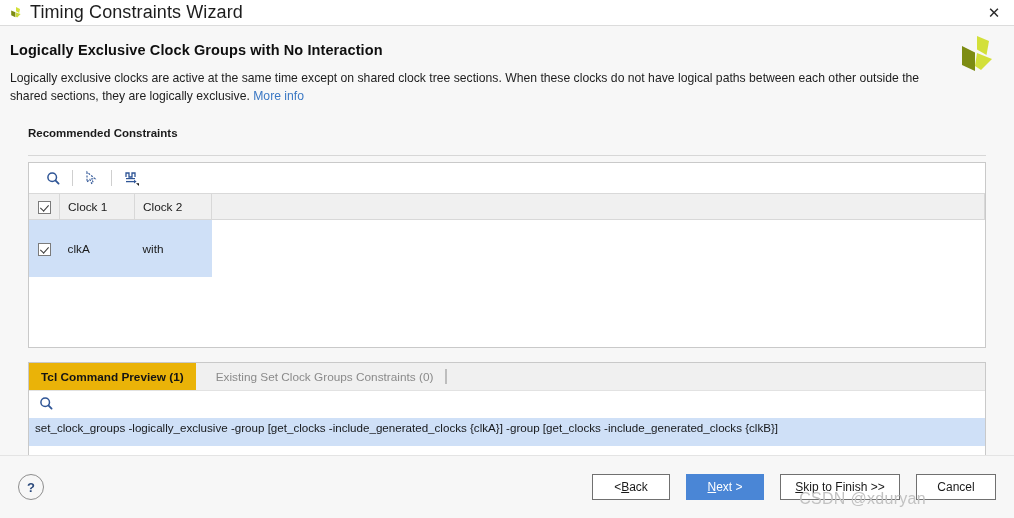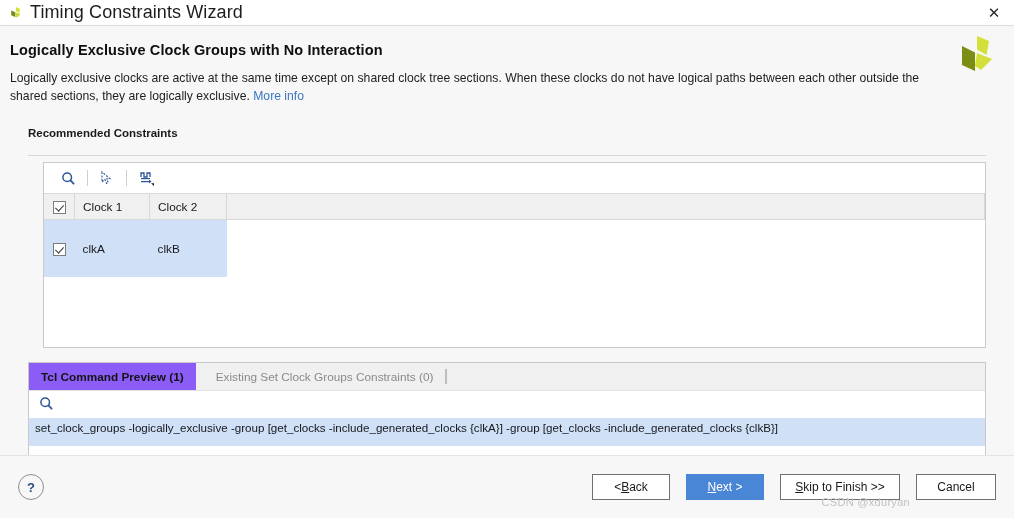--- a/index.html
+++ b/index.html
@@ -97,21 +97,20 @@
   .section-rule {
     height: 1px;
     background: #d7d7d7;
     margin-bottom: 6px;
   }
 
   
   .panel {
     border: 1px solid #c9c9c9;
     background: #ffffff;
-    margin-left: 15px;
   }
   .panel-toolbar {
     height: 30px;
     background: #ffffff;
     display: flex;
     align-items: center;
     padding-left: 10px;
     border-bottom: 1px solid #d9d9d9;
   }
   .tb-item {
@@ -204,21 +203,21 @@
   }
   .tab {
     display: flex;
     align-items: center;
     padding: 0 12px;
     font-size: 11.8px;
     cursor: pointer;
     position: relative;
   }
   .tab.active {
-    background: #8b5cf6;
+    background: #eab308;
     font-weight: bold;
     color: #141414;
   }
   .tab.inactive {
     color: #8a8a8a;
     padding-left: 20px;
   }
   .tab-divider {
     width: 2px;
     background: #bdbdbd;
@@ -294,23 +293,23 @@
     color: #ffffff;
   }
   .btn .mn { text-decoration: underline; }
   .btn-back { width: 78px; }
   .btn-next { width: 78px; }
   .btn-skip { width: 120px; }
   .btn-cancel { width: 80px; margin-right: 18px; }
 
   .watermark {
     position: absolute;
-    right: 104px;
+    right: 88px;
     bottom: 10px;
-    font-size: 11px;
+    font-size: 16px;
     color: #c2c2c2;
     user-select: none;
     letter-spacing: .3px;
   }
 </style>
 </head>
 <body>
 
 <div class="titlebar">
   <span class="title-icon">
@@ -381,21 +380,21 @@
           <th class="c2">Clock 2</th>
           <th></th>
         </tr>
       </thead>
       <tbody>
         <tr class="datarow">
           <td class="chk-col">
             <span class="chkbox"></span>
           </td>
           <td>clkA</td>
-          <td>clkB</td>
+          <td>with</td>
           <td class="filler"></td>
         </tr>
       </tbody>
     </table>
     <div class="panel-body-fill"></div>
   </div>
 </div>
 
 <div class="preview">
   <div class="tabs">

